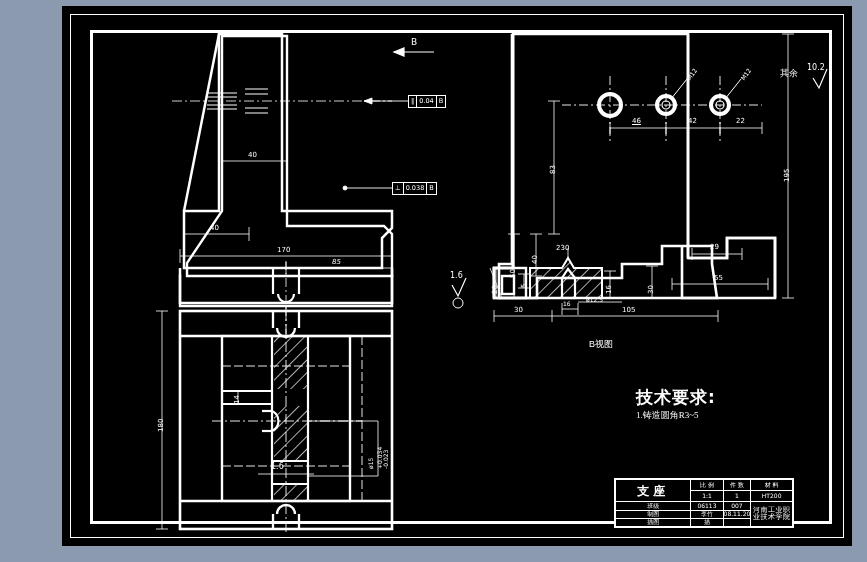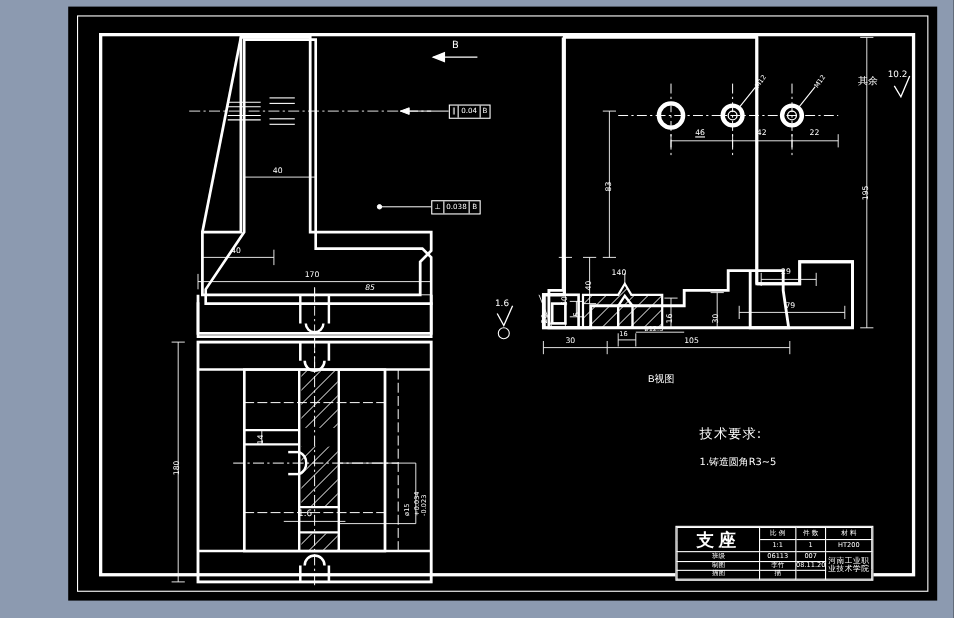--- a/index.html
+++ b/index.html
@@ -47,32 +47,32 @@
     align-items:stretch;background:#000;
   }
   .fcf div{
     border-right:1px solid #fff;padding:0 2px;color:#fff;font-size:6.5px;
     display:flex;align-items:center;justify-content:center;line-height:1;
   }
   .fcf div:last-child{border-right:none;}
 
   
   .techreq{position:absolute;color:#fff;}
-  .techreq .t1{font-size:12px;font-weight:normal;letter-spacing:1px;}
-  .techreq .t2{font-size:9px;margin-top:11px;}
+  .techreq .t1{font-size:17px;font-weight:bold;letter-spacing:1px;}
+  .techreq .t2{font-size:9px;font-family:Liberation Serif, serif;}
 
   
   .tb{
     position:absolute;border:1px solid #fff;color:#fff;
     font-size:6px;background:#000;
   }
   .tb table{border-collapse:collapse;width:100%;height:100%;}
   .tb td{border:1px solid #fff;padding:0;text-align:center;
          color:#fff;font-size:6px;line-height:1;vertical-align:middle;}
-  .tb td.name{font-size:16px;font-weight:bold;letter-spacing:4px;}
+  .tb td.name{font-size:12px;font-weight:bold;letter-spacing:4px;}
   .tb td.inst{font-size:7px;letter-spacing:0.5px;}
 </style>
 </head>
 <body>
 
 <div id="app">
 
   <div class="sheet">
     <div class="frame-outer"></div>
     <div class="frame-inner"></div>
@@ -376,26 +376,26 @@
     <div class="lbl" style="left:626px;top:112px;">42</div>
     <div class="lbl" style="left:674px;top:112px;">22</div>
     <div class="lbl rot" style="left:488px;top:168px;transform:rotate(-90deg);">83</div>
     <div class="lbl rot" style="left:722px;top:176px;transform:rotate(-90deg);">195</div>
     <div class="lbl rot" style="left:470px;top:258px;transform:rotate(-90deg);">40</div>
     <div class="lbl rot" style="left:448px;top:272px;transform:rotate(-90deg);">50</div>
     <div class="lbl rot" style="left:430px;top:288px;transform:rotate(-90deg);">20</div>
     <div class="lbl rot" style="left:459px;top:282px;transform:rotate(-90deg);">5</div>
     <div class="lbl rot" style="left:544px;top:288px;transform:rotate(-90deg);">16</div>
     <div class="lbl rot" style="left:586px;top:288px;transform:rotate(-90deg);">30</div>
-    <div class="lbl" style="left:494px;top:239px;">140</div>
+    <div class="lbl" style="left:494px;top:239px;">230</div>
     <div class="lbl" style="left:560px;top:301px;">105</div>
     <div class="lbl" style="left:452px;top:301px;">30</div>
     <div class="lbl s6" style="left:501px;top:295px;">16</div>
     <div class="lbl" style="left:648px;top:238px;">29</div>
-    <div class="lbl" style="left:652px;top:269px;">79</div>
+    <div class="lbl" style="left:652px;top:269px;">55</div>
     <div class="lbl s6" style="left:524px;top:291px;">ø12.5</div>
 
     <div class="lbl rot s6" style="left:624px;top:72px;transform:rotate(-55deg);">M12</div>
     <div class="lbl rot s6" style="left:678px;top:72px;transform:rotate(-55deg);">M12</div>
 
     <div class="lbl s9" style="left:349px;top:32px;">B</div>
 
     <div class="lbl s9 cn" style="left:527px;top:334px;">B视图</div>
 
     <div class="fcf" style="left:346px;top:89px;">

